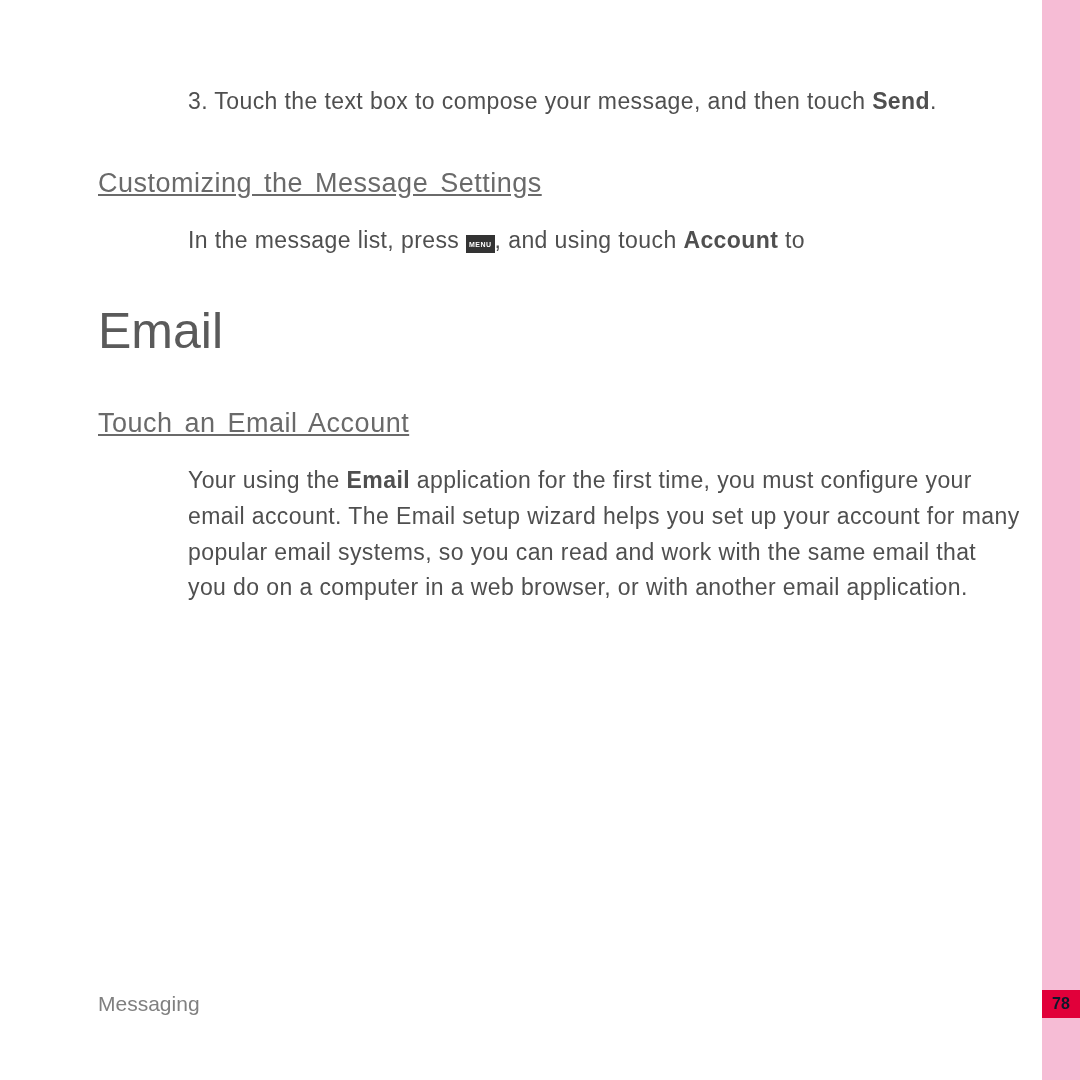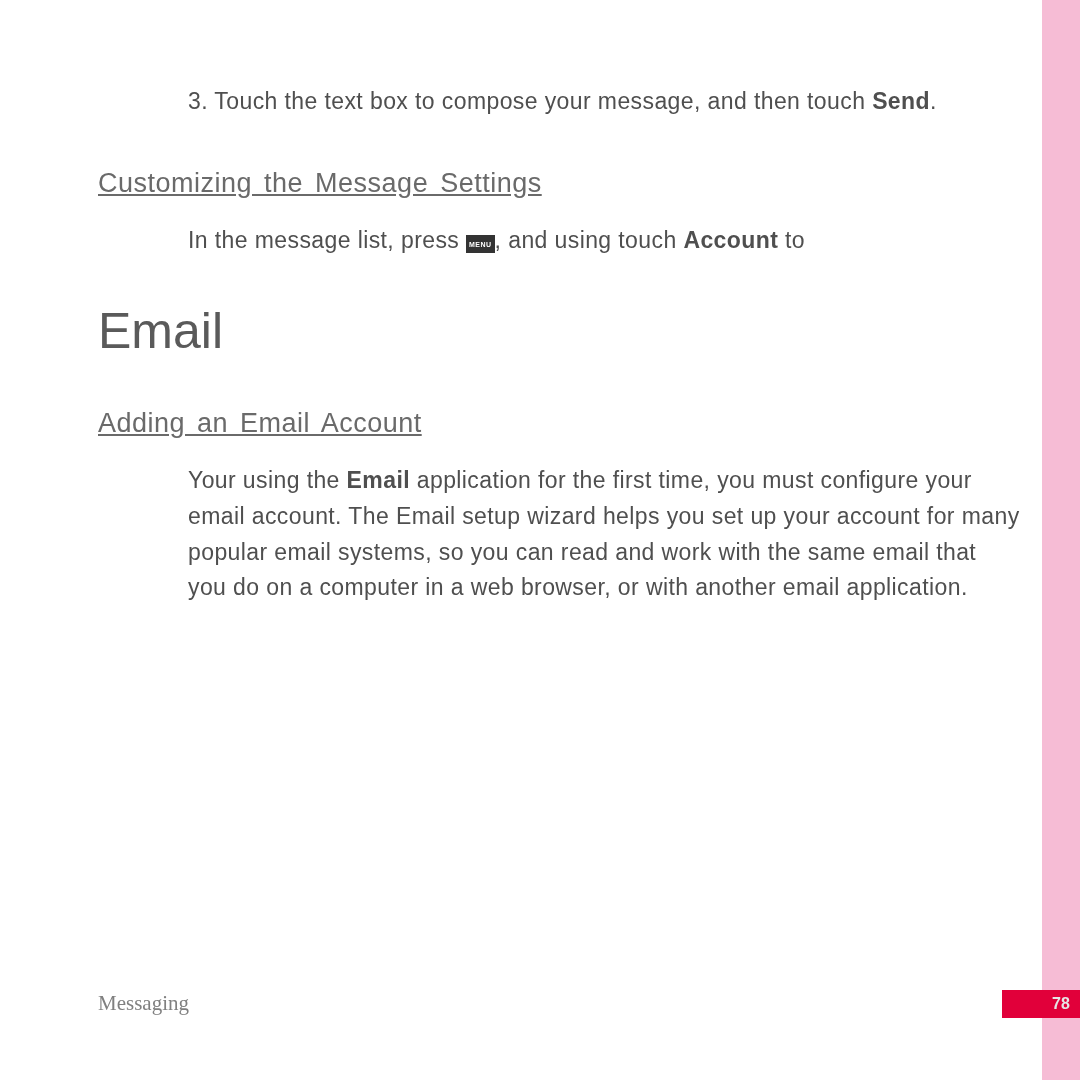--- a/index.html
+++ b/index.html
@@ -23,27 +23,26 @@
     height: 1080px;
     background: #f6bcd5;
   }
   .page-number {
     position: absolute;
     right: 0;
     bottom: 62px;
     width: 38px;
     height: 28px;
     background: #e1003a;
-    color: #e5e5e5;
+    color: #0f172a;
     font-size: 16px;
     font-weight: bold;
     display: flex;
     align-items: center;
     justify-content: center;
-    padding-left: 40px;
   }
   .content {
     position: absolute;
     left: 98px;
     right: 60px;
     top: 84px;
   }
   .step {
     margin-left: 90px;
     font-size: 23px;
@@ -85,21 +84,20 @@
     vertical-align: 1px;
     line-height: 1;
     font-weight: bold;
   }
   .running-footer {
     position: absolute;
     left: 98px;
     bottom: 64px;
     font-size: 21px;
     color: #808080;
-    font-family: Liberation Serif, serif;
   }
 </style>
 </head>
 <body>
 
 <div class="page">
 
   <div class="side-stripe"></div>
   <div class="page-number">78</div>
 
@@ -113,21 +111,21 @@
 
     <div class="body-block">
       <div>
         <span>In the message list, press </span><span class="menu-icon">MENU</span><span>, and using touch </span><span class="bold">Account</span><span> to</span>
       </div>
     </div>
 
     <div class="chapter-title">Email</div>
 
 
-    <div class="subheading">Adding an Email Account</div>
+    <div class="subheading">Touch an Email Account</div>
 
     <div class="body-block">
       <span>Your using the </span><span class="bold">Email</span><span> application for the first time, you must configure your email account. The Email setup wizard helps you set up your account for many popular email systems, so you can read and work with the same email that you do on a computer in a web browser, or with another email application.</span>
     </div>
 
   </div>
 
   <div class="running-footer">Messaging</div>
 
 </div>

